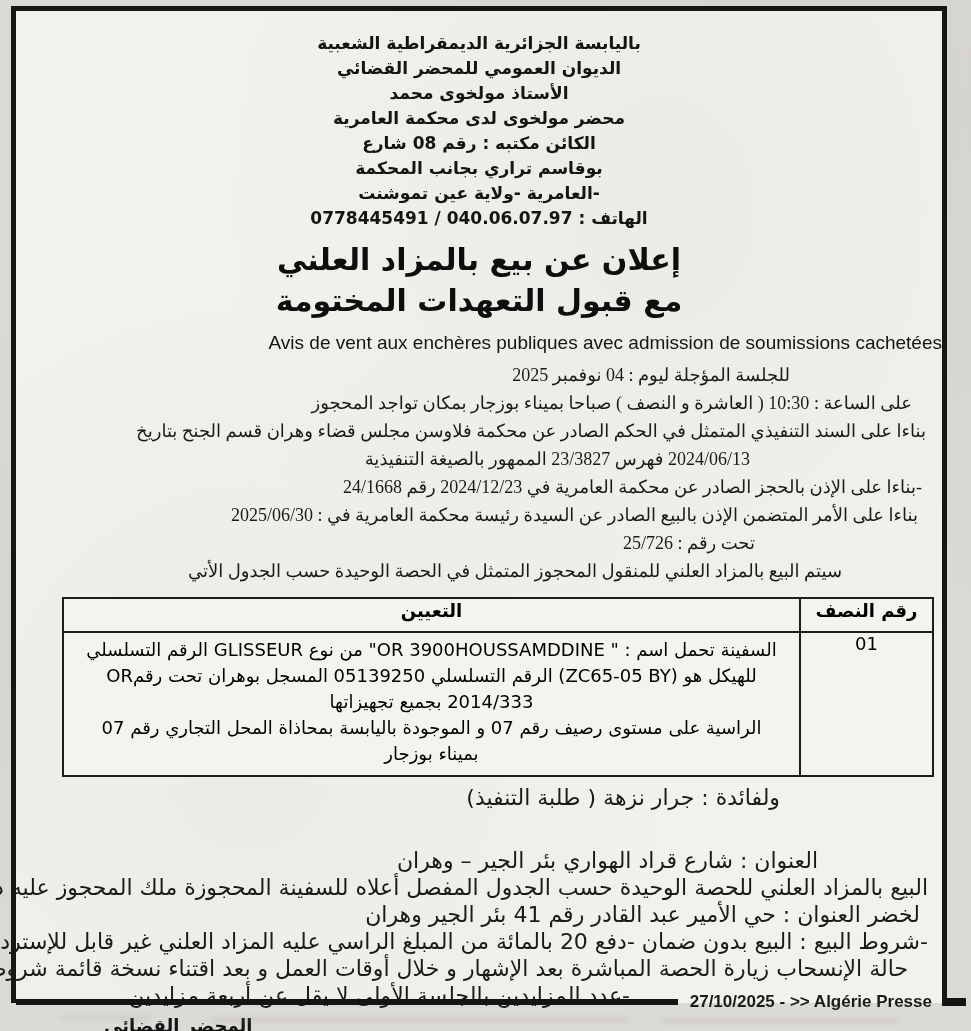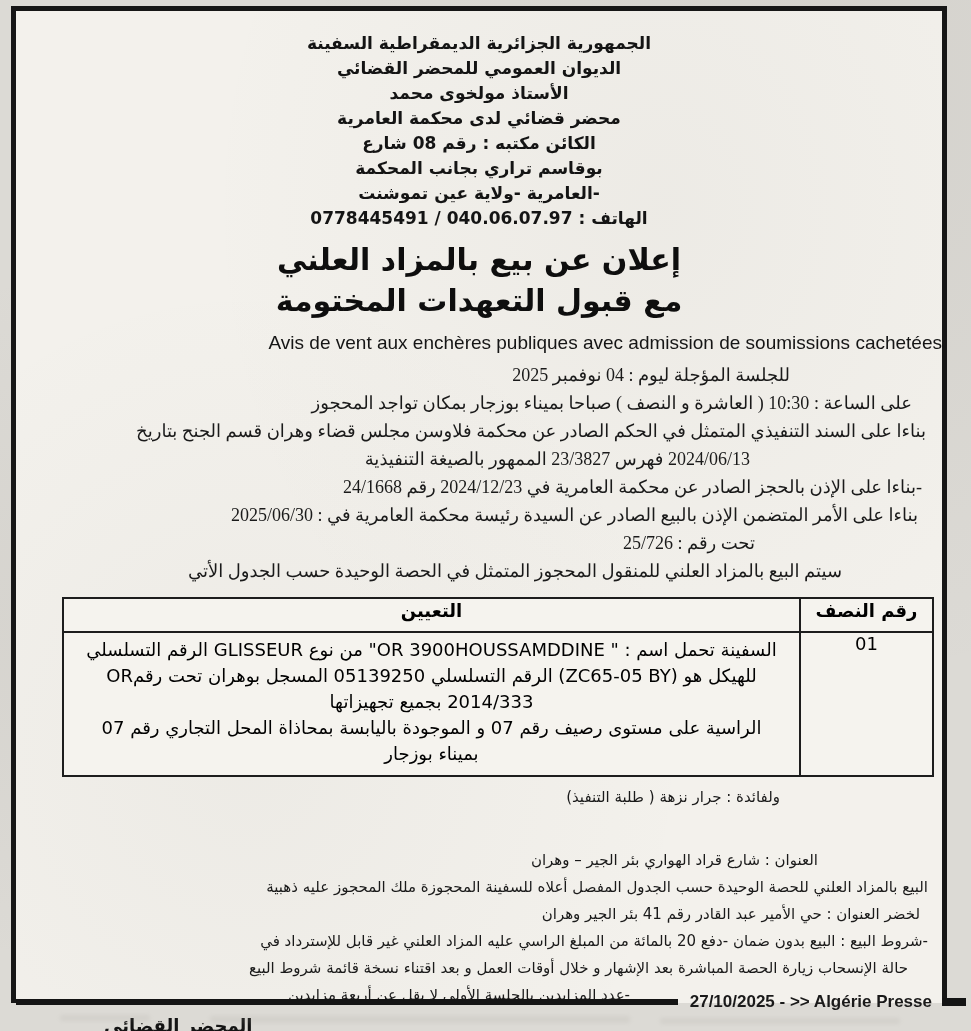--- a/index.html
+++ b/index.html
@@ -60,21 +60,21 @@
   }
   table.lots th, table.lots td{
     border:2px solid #1d1d1d;vertical-align:top;
     font-size:18px;color:#000000;
   }
   table.lots th{font-weight:bold;height:30px;text-align:center;padding:1px 4px;}
   .col-lot{width:133px;}
   td.lot-cell{text-align:center;padding-top:0;font-size:18px;}
   td.desc-cell{padding:4px 6px 8px 6px;}
   td.desc-cell .cl{text-align:center;line-height:26px;white-space:nowrap;}
-  .post-block{margin-top:7px;padding:0 12px 0 20px;font-size:15px;line-height:27px;color:#1a1a1a;}
+  .post-block{margin-top:7px;padding:0 12px 0 20px;font-size:22px;line-height:27px;color:#1a1a1a;}
   .post-block .ln{text-align:right;white-space:nowrap;}
   .signature{
     margin-top:6px;padding-left:88px;text-align:left;direction:rtl;
     font-weight:bold;font-size:18px;color:#141414;
   }
   .press-footer{
     position:absolute;left:16px;top:992px;width:950px;
     display:flex;align-items:center;direction:ltr;
   }
   .press-footer .bar-long{flex:1;height:6px;background:#141414;}
@@ -89,24 +89,24 @@
   .g3{left:60px;top:1015px;width:90px;height:6px;}
 </style>
 </head>
 <body>
 
 <div class="page">
 
   <div class="doc-frame">
 
     <div class="hdr rtl">
-      <div>الجمهورية الجزائرية الديمقراطية السفينة</div>
+      <div>باليابسة الجزائرية الديمقراطية الشعبية</div>
       <div>الديوان العمومي للمحضر القضائي</div>
       <div>الأستاذ مولخوى محمد</div>
-      <div>محضر قضائي لدى محكمة العامرية</div>
+      <div>محضر مولخوى لدى محكمة العامرية</div>
       <div>الكائن مكتبه : رقم 08 شارع</div>
       <div>بوقاسم تراري بجانب المحكمة</div>
       <div>-العامرية -ولاية عين تموشنت</div>
       <div>
         <span>الهاتف :</span>
         <span dir="ltr">0778445491 / 040.06.07.97</span>
       </div>
     </div>
 
     <div class="title rtl">

